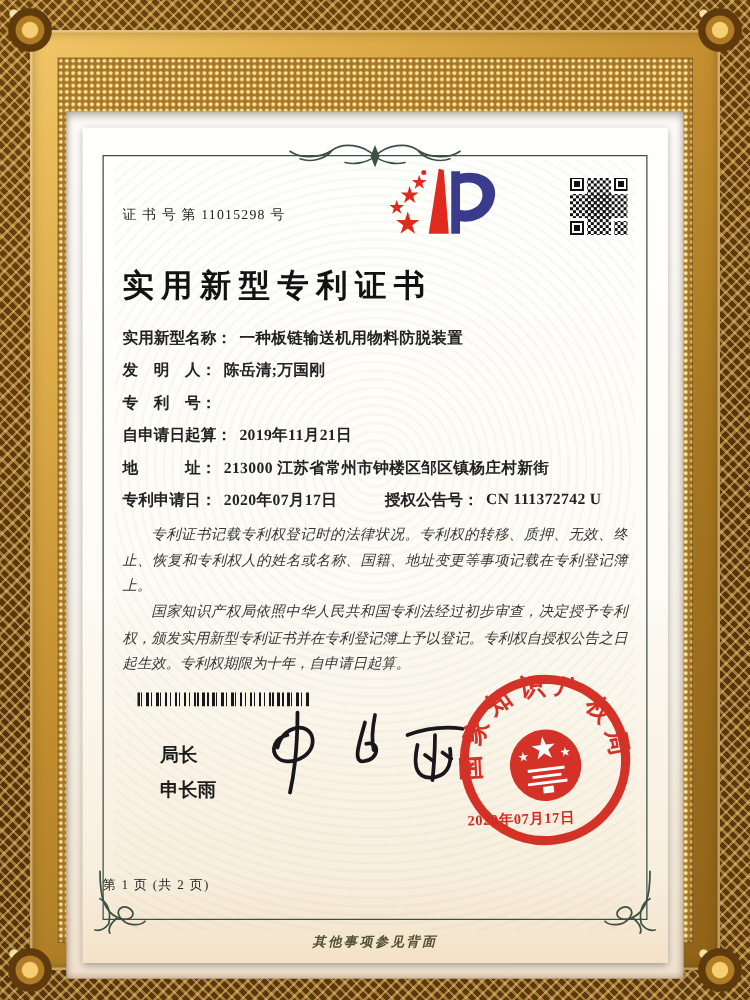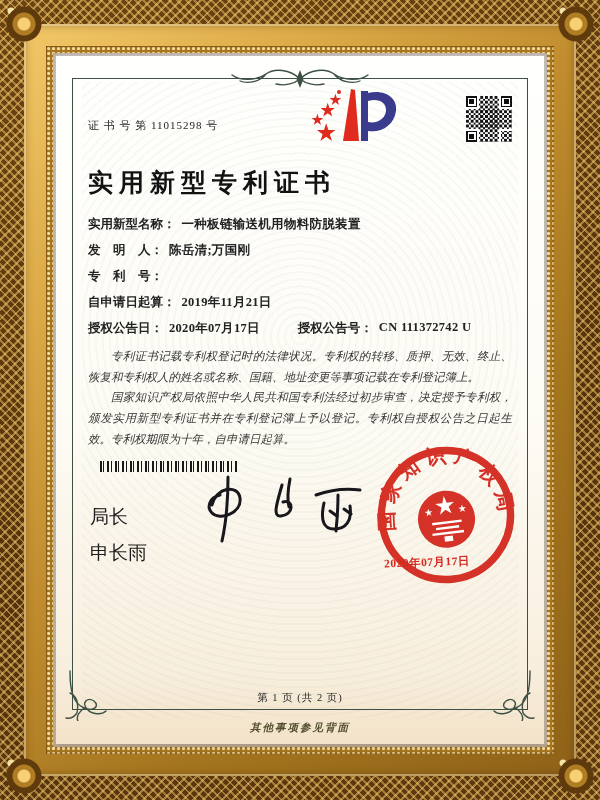--- a/index.html
+++ b/index.html
@@ -20,23 +20,23 @@
   .corner.tl{top:-2px;left:-2px}.corner.tr{top:-2px;right:-2px}
   .corner.bl{bottom:-2px;left:-2px}.corner.br{bottom:-2px;right:-2px}
   .frame-slope{width:100%;height:100%;box-sizing:border-box;padding:22px;
     background:linear-gradient(135deg,#f2c768 0%,#ddab48 22%,#c08c2e 45%,#a5761f 68%,#8f6218 100%);
     box-shadow:inset 0 0 0 2px rgba(255,240,200,.45), inset 0 0 10px rgba(70,40,0,.5);}
   .frame-bead{width:100%;height:100%;box-sizing:border-box;padding:7px;
     background-color:#a9771f;
     background-image:radial-gradient(circle,#f9e3a6 0 1.2px, rgba(0,0,0,0) 1.9px);
     background-size:5px 5px;
     box-shadow:inset 0 0 3px rgba(60,30,0,.85);}
-  .mat{width:100%;height:100%;box-sizing:border-box;padding:3px;
+  .mat{width:100%;height:100%;box-sizing:border-box;padding:13px;
     background:linear-gradient(180deg,#fcfbf8,#f4f0e6 65%,#f1e2ce);
-    box-shadow:inset 0 3px 7px rgba(40,20,0,.35), inset 0 -2px 5px rgba(120,70,20,.28);}
+    box-shadow:inset 0 3px 7px rgba(40,20,0,.35), inset 0 -2px 5px rgba(120,70,20,.28);margin-top:36px;}
 
   
   .paper{position:relative;width:100%;height:100%;
     background:linear-gradient(180deg,#fffffd 0%,#fdfbf4 55%,#f8eedd 90%,#f3e2c8 100%);
     box-shadow:0 2px 6px rgba(0,0,0,.35);}
   .paper::before{content:"";position:absolute;inset:26px;pointer-events:none;
     background:repeating-radial-gradient(circle at 50% 40%, rgba(110,150,120,.05) 0 2px, rgba(0,0,0,0) 2px 7px);}
   .page-border{position:absolute;left:16px;right:16px;top:22px;bottom:34px;
     border:1.5px solid #3d5044;}
   .flourish-top{position:absolute;top:-13px;left:50%;transform:translateX(-50%);}
@@ -66,28 +66,28 @@
   .paras{margin-top:5px;font-size:11.5px;line-height:1.8;color:#363636;
     text-align:justify;font-style:italic;}
   .paras p{text-indent:2em;margin:0;}
 
   
   .bottom{position:relative;height:186px;margin-top:4px;}
   .barcode{position:absolute;left:12px;top:8px;width:138px;height:11px;
     background:repeating-linear-gradient(90deg,#191919 0 2px, rgba(0,0,0,0) 2px 3px,
       #191919 3px 4px, rgba(0,0,0,0) 4px 7px, #191919 7px 9px, rgba(0,0,0,0) 9px 11px,
       #191919 11px 12px, rgba(0,0,0,0) 12px 15px);}
-  .signoff{position:absolute;left:2px;top:46px;font-size:19px;font-weight:400;
+  .signoff{position:absolute;left:30px;top:46px;font-size:15px;font-weight:700;
     color:#1c1c1c;line-height:1.85;}
   .signature{position:absolute;left:96px;top:18px;}
   .seal{position:absolute;right:-8px;top:-12px;width:148px;height:148px;
     transform:rotate(-7deg);opacity:.95;}
   .seal-date{position:absolute;right:42px;top:102px;color:#d3281e;font-weight:700;
     font-size:11.5px;letter-spacing:.5px;white-space:nowrap;transform:rotate(-2deg);}
-  .page-num{position:absolute;bottom:5px;left:0;right:0;text-align:center;
+  .page-num{position:absolute;bottom:21px;left:0;right:0;text-align:left;
     font-size:10.5px;color:#262626;letter-spacing:1px;}
   .back-note{position:absolute;bottom:9px;left:0;right:0;text-align:center;
     font-size:10.5px;color:#53502f;font-style:italic;font-weight:700;letter-spacing:2px;}
 </style>
 </head>
 <body>
 
 <div class="frame-outer">
   <div class="corner tl"></div>
   <div class="corner tr"></div>
@@ -183,21 +183,25 @@
                 <span class="fvalue">陈岳清;万国刚</span>
               </div>
               <div class="frow">
                 <span class="flabel">专　利　号：</span>
               </div>
               <div class="frow">
                 <span class="flabel">自申请日起算：</span>
                 <span class="fvalue">2019年11月21日</span>
               </div>
               <div class="frow">
-                <span class="flabel">授权公告日：</span>
+                <span class="flabel">地　　　址：</span>
+                <span class="fvalue">213000 江苏省常州市钟楼区邹区镇杨庄村新街</span>
+              </div>
+              <div class="frow">
+                <span class="flabel">专利申请日：</span>
                 <span class="fvalue">2020年07月17日</span>
                 <span class="flabel fpair2">授权公告号：</span>
                 <span class="fvalue">CN 111372742 U</span>
               </div>
             </div>
 
             <div class="paras">
               <p>专利证书记载专利权登记时的法律状况。专利权的转移、质押、无效、终止、恢复和专利权人的姓名或名称、国籍、地址变更等事项记载在专利登记簿上。</p>
               <p>国家知识产权局依照中华人民共和国专利法经过初步审查，决定授予专利权，颁发实用新型专利证书并在专利登记簿上予以登记。专利权自授权公告之日起生效。专利权期限为十年，自申请日起算。</p>
             </div>

